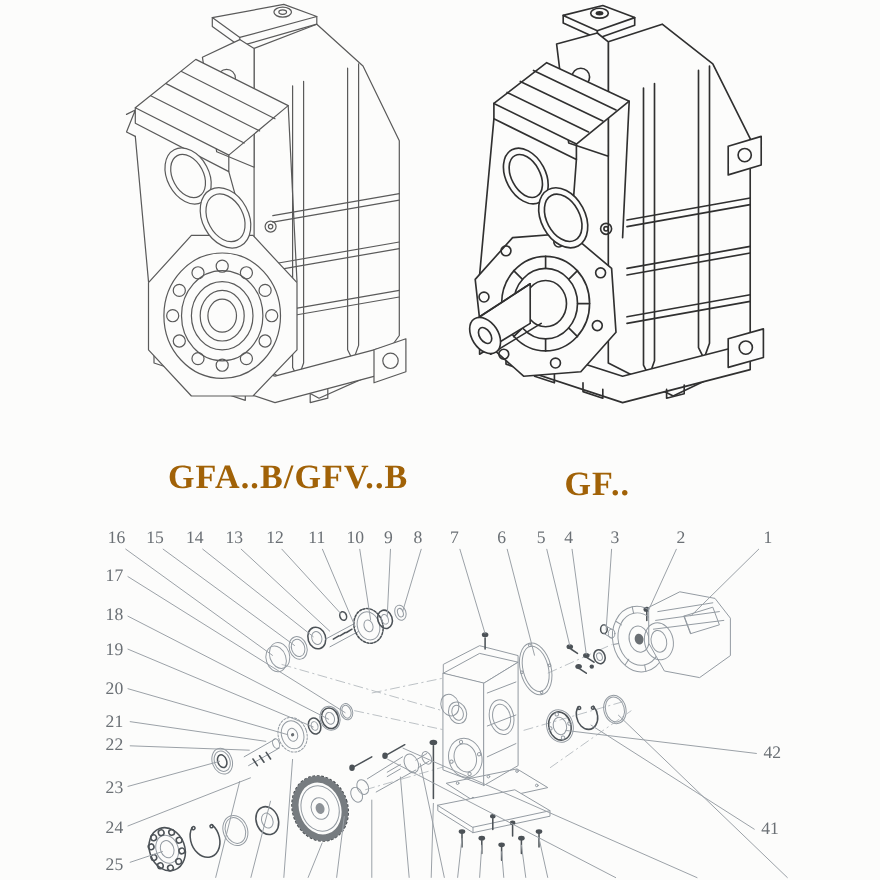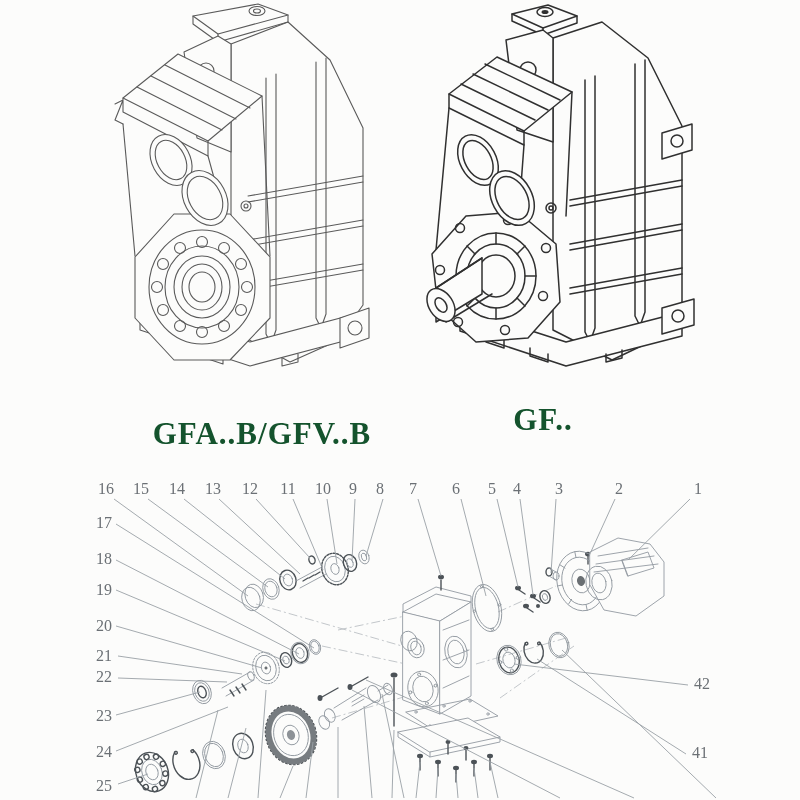--- a/index.html
+++ b/index.html
@@ -1,21 +1,21 @@
 <!DOCTYPE html>
 <html><head>
 <meta charset="utf-8">
 <style>
   html,body{margin:0;padding:0;background:#ffffff;}
   .canvas{position:relative;width:800px;height:800px;background:#fcfcfb;overflow:hidden;
           font-family:"Liberation Serif", serif;}
   .caption{position:absolute;transform:translateX(-50%);font-weight:700;font-size:31px;
-           letter-spacing:1px;color:#14532d;white-space:nowrap;}
+           letter-spacing:1px;color:#a16207;white-space:nowrap;}
   #cap-left{left:262px;top:416px;}
-  #cap-right{left:543px;top:402px;}
+  #cap-right{left:543px;top:422px;}
   svg{position:absolute;left:0;top:0;}
   .ln-lt{stroke:#5a5a5a;stroke-width:1.1;fill:none;stroke-linejoin:round;stroke-linecap:round;}
   .ln-rt{stroke:#303030;stroke-width:1.5;fill:none;stroke-linejoin:round;stroke-linecap:round;}
   .xl{stroke:#939aa1;stroke-width:0.9;fill:none;stroke-linejoin:round;stroke-linecap:round;}
   .xd{stroke:#4c5257;stroke-width:1.4;fill:none;stroke-linejoin:round;stroke-linecap:round;}
   .wf{fill:#fcfcfb;}
 </style>
 </head>
 <body>
 

